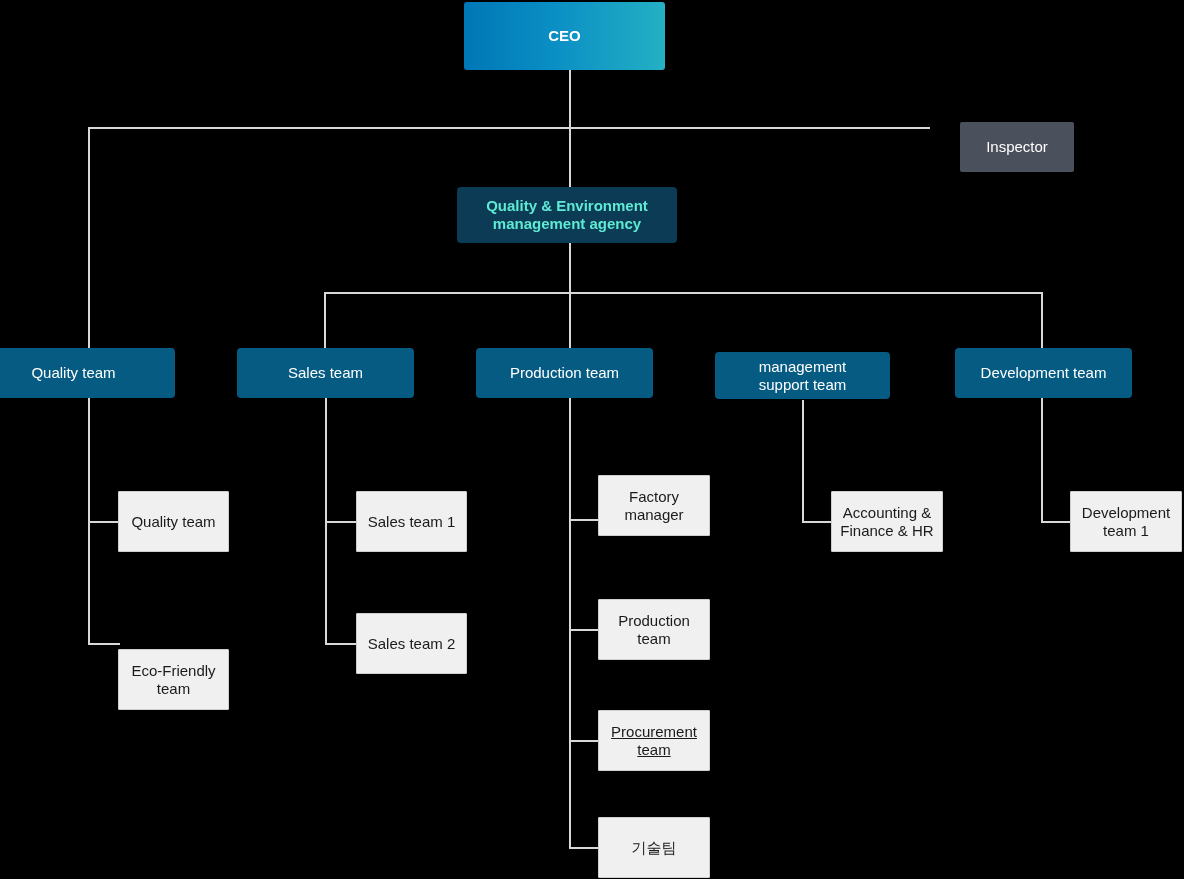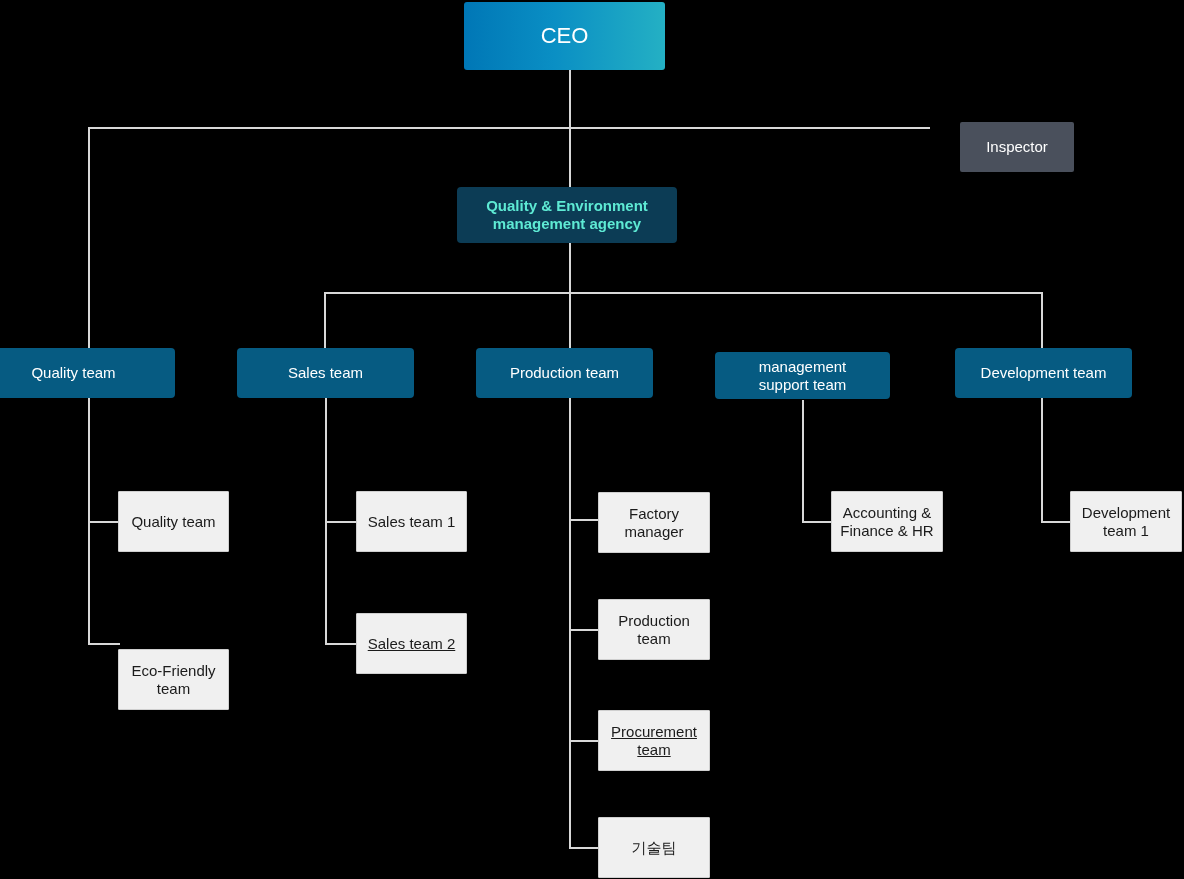--- a/index.html
+++ b/index.html
@@ -33,22 +33,22 @@
     text-align: center;
     box-sizing: border-box;
     line-height: 1.18;
     z-index: 5;
   }
 
   
   .node.ceo {
     background: linear-gradient(90deg, #0077b6 0%, #0a8fc4 45%, #24b0c4 100%);
     color: #ffffff;
-    font-size: 22px;
-    font-weight: normal;
+    font-size: 15px;
+    font-weight: bold;
     border-radius: 3px;
   }
 
   
   .node.inspector {
     background: #4a505c;
     color: #ffffff;
     font-size: 15px;
     border-radius: 2px;
   }
@@ -168,25 +168,25 @@
     <span>
       <span>Eco-Friendly</span>
       <span>team</span>
     </span>
   </div>
 
   <div class="node leaf" style="left:356px; top:491px; width:111px; height:61px;">
     <span>Sales team 1</span>
   </div>
 
-  <div class="node leaf" style="left:356px; top:613px; width:111px; height:61px;text-decoration:underline;">
+  <div class="node leaf" style="left:356px; top:613px; width:111px; height:61px;">
     <span>Sales team 2</span>
   </div>
 
-  <div class="node leaf" style="left:598px; top:492px; width:112px; height:61px;">
+  <div class="node leaf" style="left:598px; top:475px; width:112px; height:61px;">
     <span>
       <span>Factory</span>
       <span>manager</span>
     </span>
   </div>
 
   <div class="node leaf" style="left:598px; top:599px; width:112px; height:61px;align-items:center;">
     <span>
       <span>Production</span>
       <span>team</span>

